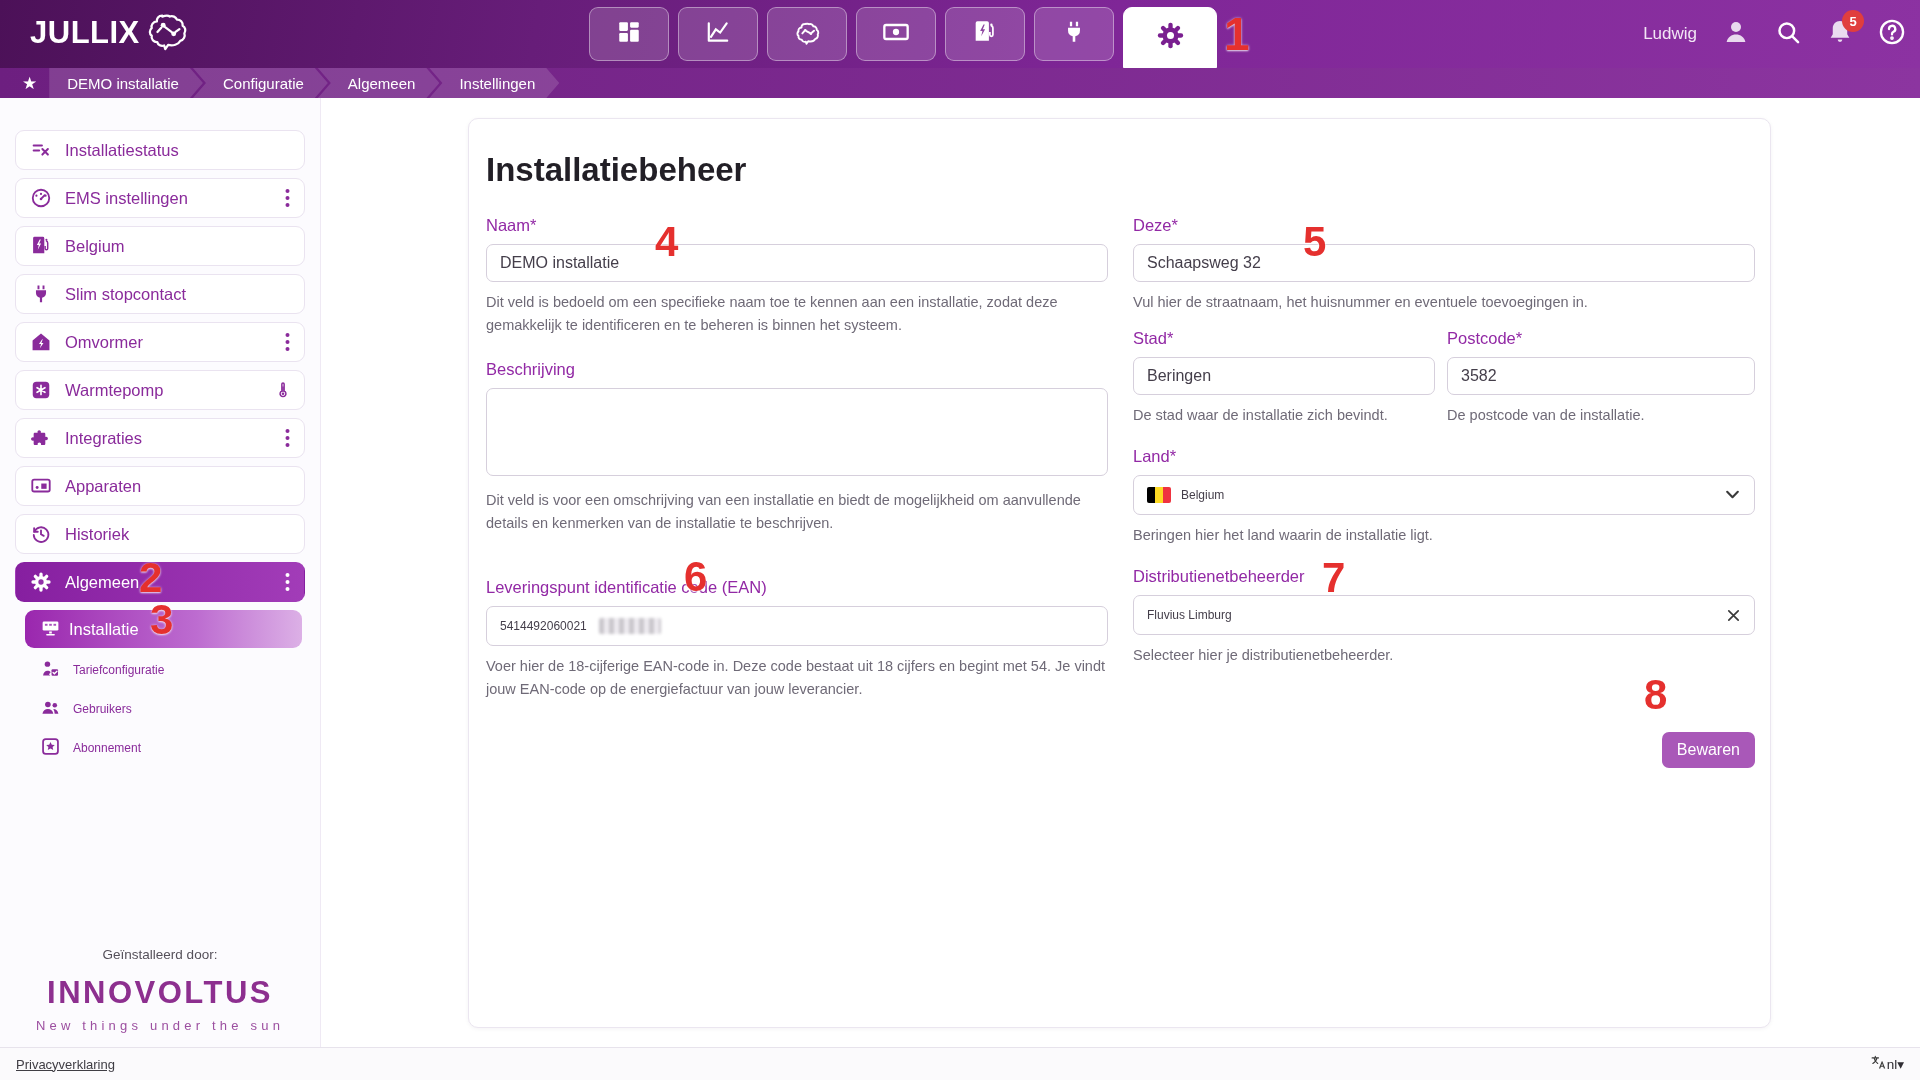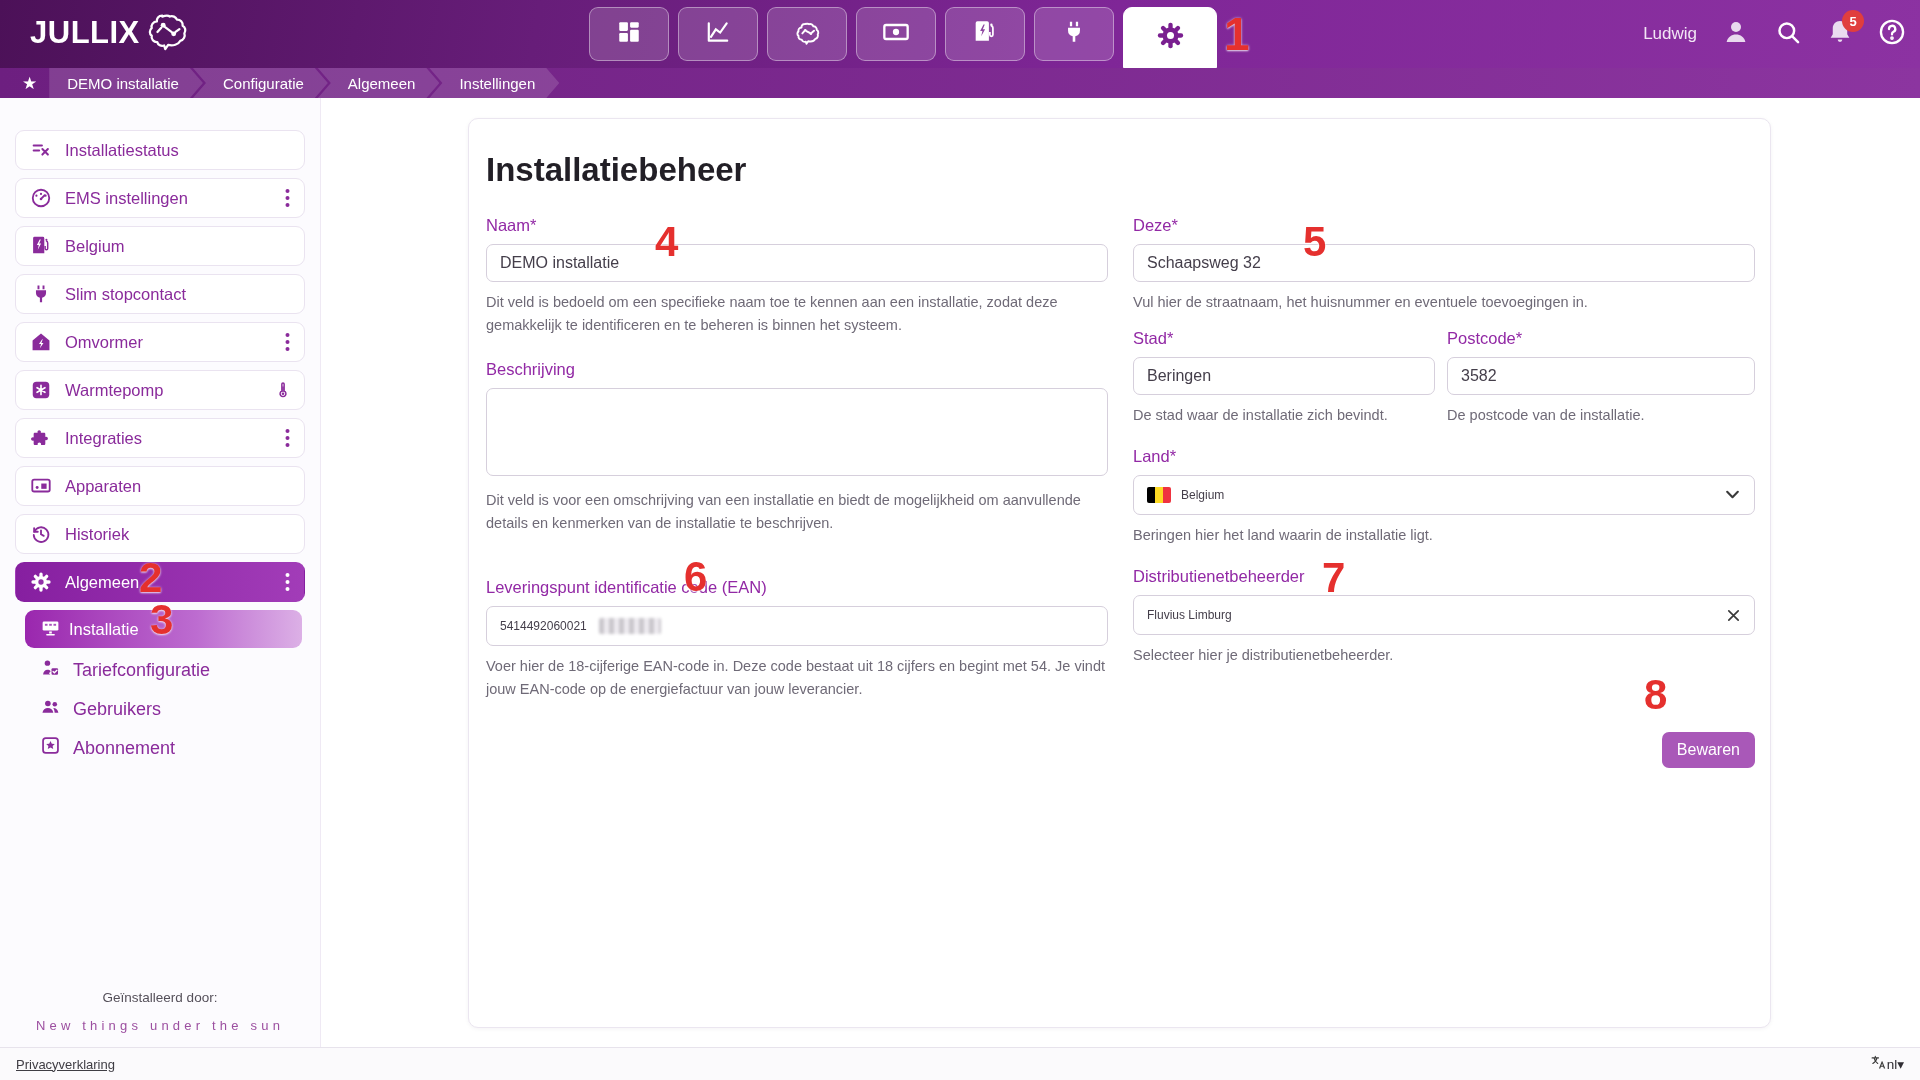--- a/index.html
+++ b/index.html
@@ -39,21 +39,21 @@
     border-radius:9px; display:flex; align-items:center; gap:13px; padding:0 12px 0 14px;
     color:#8a2b9b; font-size:16.5px; cursor:pointer; }
   .side-item .icn { flex:none; display:flex; }
   .side-item.active { background:linear-gradient(90deg,#861fa0,#a23cb8); color:#fff; border-color:transparent; }
   .kebab { margin-left:auto; display:flex; cursor:pointer; color:inherit; padding:2px; }
   .trail { margin-left:auto; display:flex; color:inherit; }
   .sub-active { width:277px; margin:0 0 7px 25px; height:38px; border-radius:9px;
     background:linear-gradient(90deg,#9a27ae 0%,#bd6cd0 62%,#dcb0e6 100%);
     color:#fff; display:flex; align-items:center; gap:8px; padding:0 12px 0 15px; font-size:16.5px; cursor:pointer; }
   .sub-item { height:30px; margin:0 0 9px 40px; display:flex; align-items:center; gap:12px;
-    color:#8a2b9b; font-size:18px; cursor:pointer; }
+    color:#8a2b9b; font-size:12px; cursor:pointer; }
   .installer { position:absolute; bottom:14px; left:0; width:100%; text-align:center; }
   .installed-by { font-size:13.5px; color:#55505a; margin-bottom:13px; }
   .innovoltus { font-size:31px; font-weight:700; color:#8d2f8f; letter-spacing:2.5px; }
   .tagline { font-size:13px; color:#9c4fa0; letter-spacing:4.2px; margin-top:7px; }
 
   
   .content { flex:1; position:relative; background:#fff; }
   .card { position:absolute; left:147px; top:20px; width:1303px; height:910px; background:#fff;
     border:1px solid #ebe6f0; border-radius:10px; box-shadow:0 1px 4px rgba(40,20,60,.05);
     padding:26px 17px 0 17px; }
@@ -414,20 +414,21 @@
         <svg width="21" height="21" viewBox="0 0 24 24" fill="none" stroke="currentColor" stroke-width="2">
             <rect x="3.5" y="3.5" width="17" height="17" rx="3"></rect>
             <path fill="currentColor" stroke="none" d="m12 6.8 1.5 3.1 3.4.4-2.5 2.3.7 3.4L12 14.2 8.9 16l.7-3.4-2.5-2.3 3.4-.4Z"></path>
           </svg>
       </span>
       <span>Abonnement</span>
     </div>
 
     <div class="installer">
       <div class="installed-by">Geïnstalleerd door:</div>
+      <div class="innovoltus">INNOVOLTUS</div>
       <div class="tagline">New things under the sun</div>
     </div>
   </aside>
 
   <main class="content">
     <div class="card">
       <h1>Installatiebeheer</h1>
 
       <div class="grid">
 

